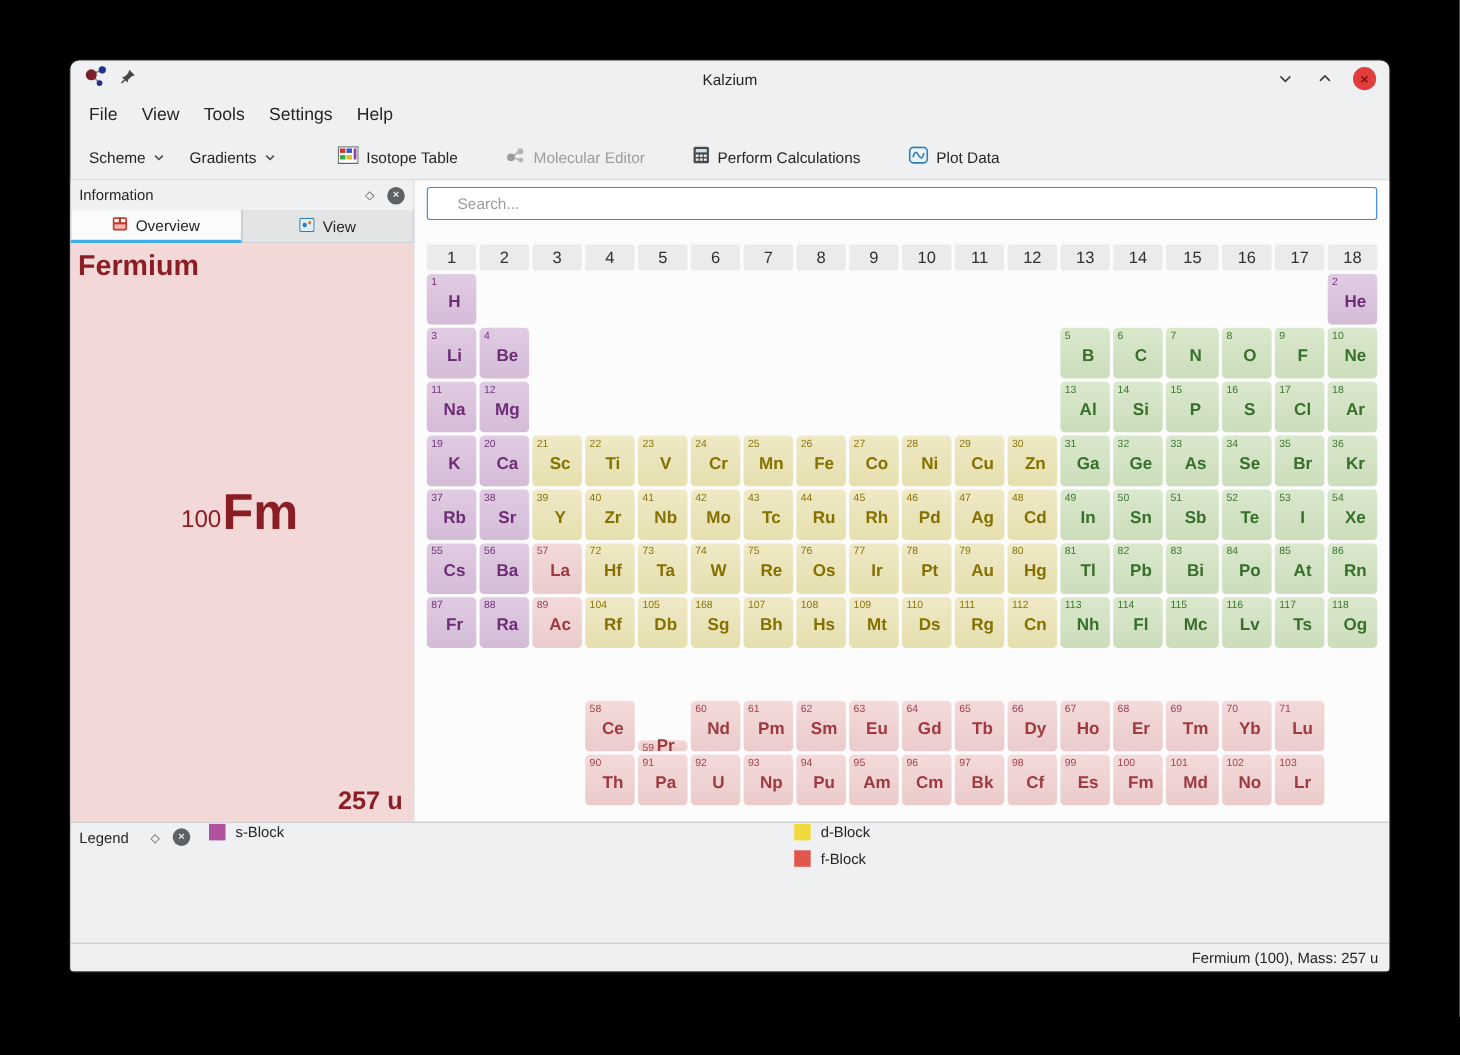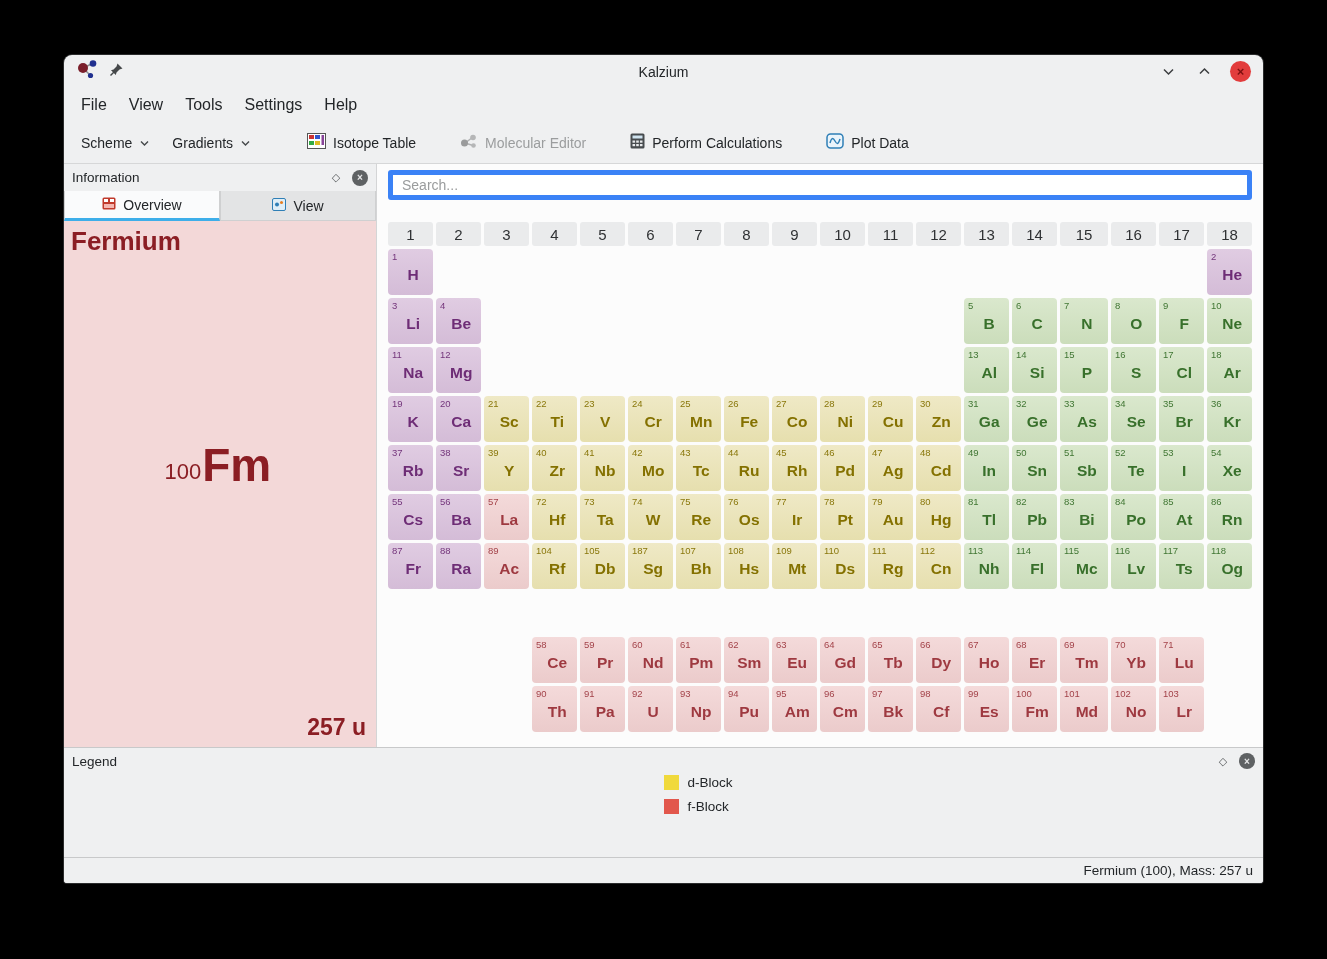--- a/index.html
+++ b/index.html
@@ -41,38 +41,38 @@
   .tab.active{background:#fafbfc;border-bottom:3px solid #3daee9;}
   .side-content{flex:1;background:#f3d8d8;position:relative;min-height:0;}
   .element-name{position:absolute;top:5px;left:7px;font-size:26px;font-weight:bold;color:#8b1e24;}
   .big-symbol{position:absolute;top:42%;left:50%;transform:translateX(-52%);display:flex;
               align-items:flex-end;color:#8b1e24;}
   .mass-number{font-size:22px;margin:0 1px 3px 0;}
   .big-sym{font-size:46px;font-weight:bold;line-height:1;}
   .element-mass{position:absolute;bottom:6px;right:10px;font-size:23px;font-weight:bold;color:#8b1e24;}
   
   .main{flex:1;background:#fcfcfc;padding:6px 11px;display:flex;flex-direction:column;min-width:0;}
-  .search-input{width:100%;box-sizing:border-box;height:30px;border:5px solid #3b82f6;border-radius:3px;
-                background:#fff;padding:0 9px;font-size:14px;font-family:inherit;color:#232629;outline:none;}
+  .search-input{width:100%;box-sizing:border-box;height:30px;border:1px solid #3b82f6;border-radius:3px;
+                background:#fff;padding:0 27px;font-size:14px;font-family:inherit;color:#232629;outline:none;}
   .search-input::placeholder{color:#9a9c9d;}
   .ptable{width:100%;margin-top:22px;display:grid;grid-template-columns:repeat(18,1fr);
           grid-template-rows:24px repeat(7,46px) 42px 46px 46px;gap:3px;}
   .group-label{grid-row:1;display:flex;align-items:center;justify-content:center;font-size:15px;
                color:#2f3133;background:#eaebec;border-radius:3px;}
   .tile{position:relative;border-radius:4px;}
   .tile .num{position:absolute;top:2px;left:4px;font-size:9.5px;opacity:.95;}
   .tile .sym{position:absolute;top:57%;left:56%;transform:translate(-50%,-50%);
              font-size:15.5px;font-weight:bold;}
   .block-s{background:linear-gradient(#e0cce2,#d4bcd7);color:#6e2d76;}
   .block-p{background:linear-gradient(#dae8cd,#cbddbb);color:#38702b;}
   .block-d{background:linear-gradient(#efe9c6,#e6dfae);color:#847100;}
   .block-f{background:linear-gradient(#f4dada,#ebcbcb);color:#9e3940;}
   
   .legend{flex:0 0 auto;height:110px;border-top:1px solid #c8c9ca;background:#eff0f1;
-          display:flex;flex-direction:column;box-sizing:border-box;}
+          display:flex;box-sizing:border-box;}
   .legend-header{height:26px;display:flex;align-items:center;gap:8px;padding:0 8px;font-size:13.5px;}
   .legend-header .spacer{flex:1;}
   .legend-body{flex:1;padding:1px 9px 8px;font-size:13.5px;}
   .scheme-label{margin:3px 0 9px;}
   .legend-cols{display:flex;}
   .legend-col{width:50%;display:flex;flex-direction:column;gap:9px;}
   .legend-item{display:flex;align-items:center;gap:9px;}
   .swatch{width:15px;height:15px;display:inline-block;}
   
   .statusbar{flex:0 0 auto;height:25px;border-top:1px solid #c8c9ca;display:flex;align-items:center;
@@ -560,21 +560,21 @@
           </div>
           <div class="tile block-d" style="grid-area: 8 / 4;">
             <span class="num">104</span>
             <span class="sym">Rf</span>
           </div>
           <div class="tile block-d" style="grid-area: 8 / 5;">
             <span class="num">105</span>
             <span class="sym">Db</span>
           </div>
           <div class="tile block-d" style="grid-area: 8 / 6;">
-            <span class="num">187</span>
+            <span class="num">168</span>
             <span class="sym">Sg</span>
           </div>
           <div class="tile block-d" style="grid-area: 8 / 7;">
             <span class="num">107</span>
             <span class="sym">Bh</span>
           </div>
           <div class="tile block-d" style="grid-area: 8 / 8;">
             <span class="num">108</span>
             <span class="sym">Hs</span>
           </div>
@@ -615,21 +615,21 @@
             <span class="sym">Ts</span>
           </div>
           <div class="tile block-p" style="grid-area: 8 / 18;">
             <span class="num">118</span>
             <span class="sym">Og</span>
           </div>
           <div class="tile block-f" style="grid-area: 10 / 4;">
             <span class="num">58</span>
             <span class="sym">Ce</span>
           </div>
-          <div class="tile block-f" style="grid-area: 10 / 5;">
+          <div class="tile block-f" style="grid-area: 10 / 5; margin-top: 36px;">
             <span class="num">59</span>
             <span class="sym">Pr</span>
           </div>
           <div class="tile block-f" style="grid-area: 10 / 6;">
             <span class="num">60</span>
             <span class="sym">Nd</span>
           </div>
           <div class="tile block-f" style="grid-area: 10 / 7;">
             <span class="num">61</span>
             <span class="sym">Pm</span>
@@ -737,20 +737,24 @@
   <div class="legend">
     <div class="legend-header">
       <span>Legend</span>
       <span class="spacer"></span>
       <span class="dock-btn">◇</span>
       <span class="dock-btn dock-close">×</span>
     </div>
     <div class="legend-body">
       <div class="legend-cols">
         <div class="legend-col">
+            <div class="legend-item">
+              <span class="swatch" style="background: rgb(176, 81, 158);"></span>
+              <span>s-Block</span>
+            </div>
           </div>
         <div class="legend-col">
             <div class="legend-item">
               <span class="swatch" style="background: rgb(240, 217, 60);"></span>
               <span>d-Block</span>
             </div>
             <div class="legend-item">
               <span class="swatch" style="background: rgb(226, 87, 76);"></span>
               <span>f-Block</span>
             </div>

